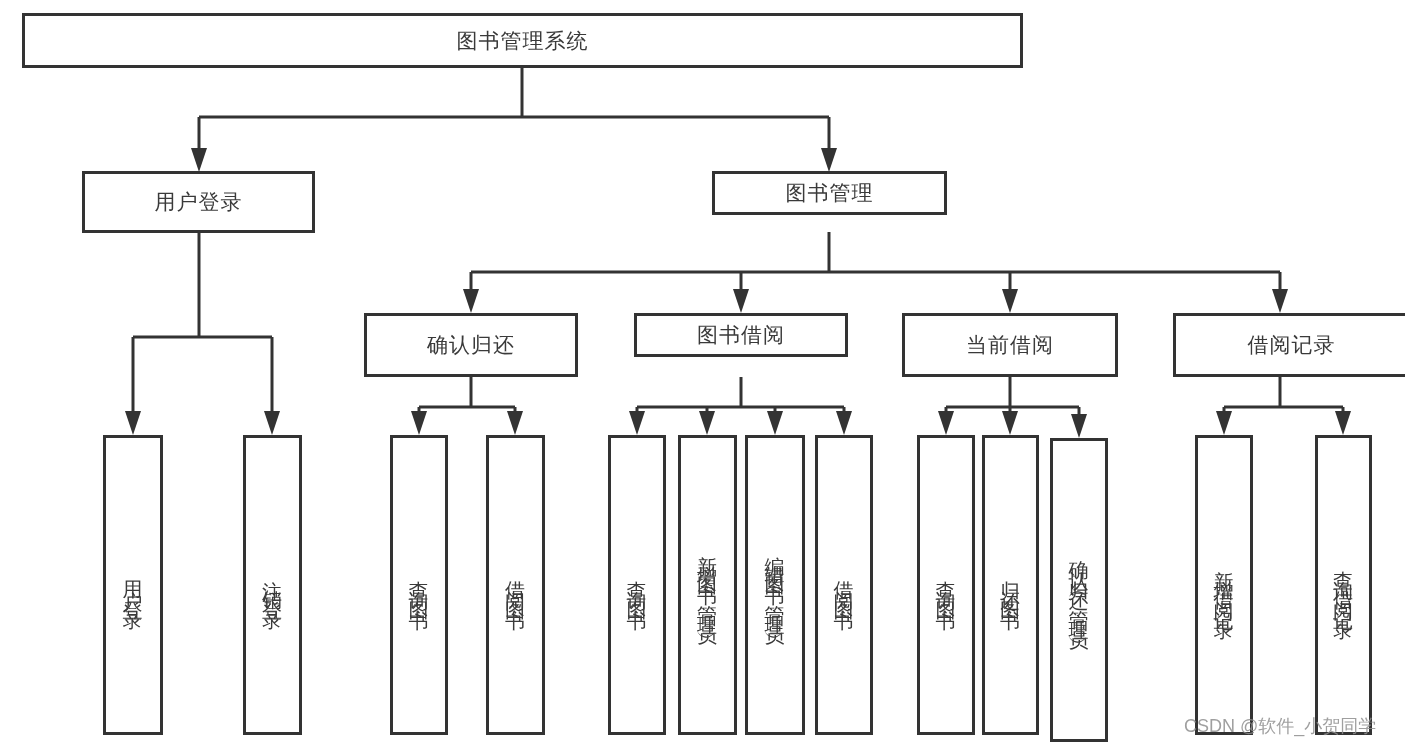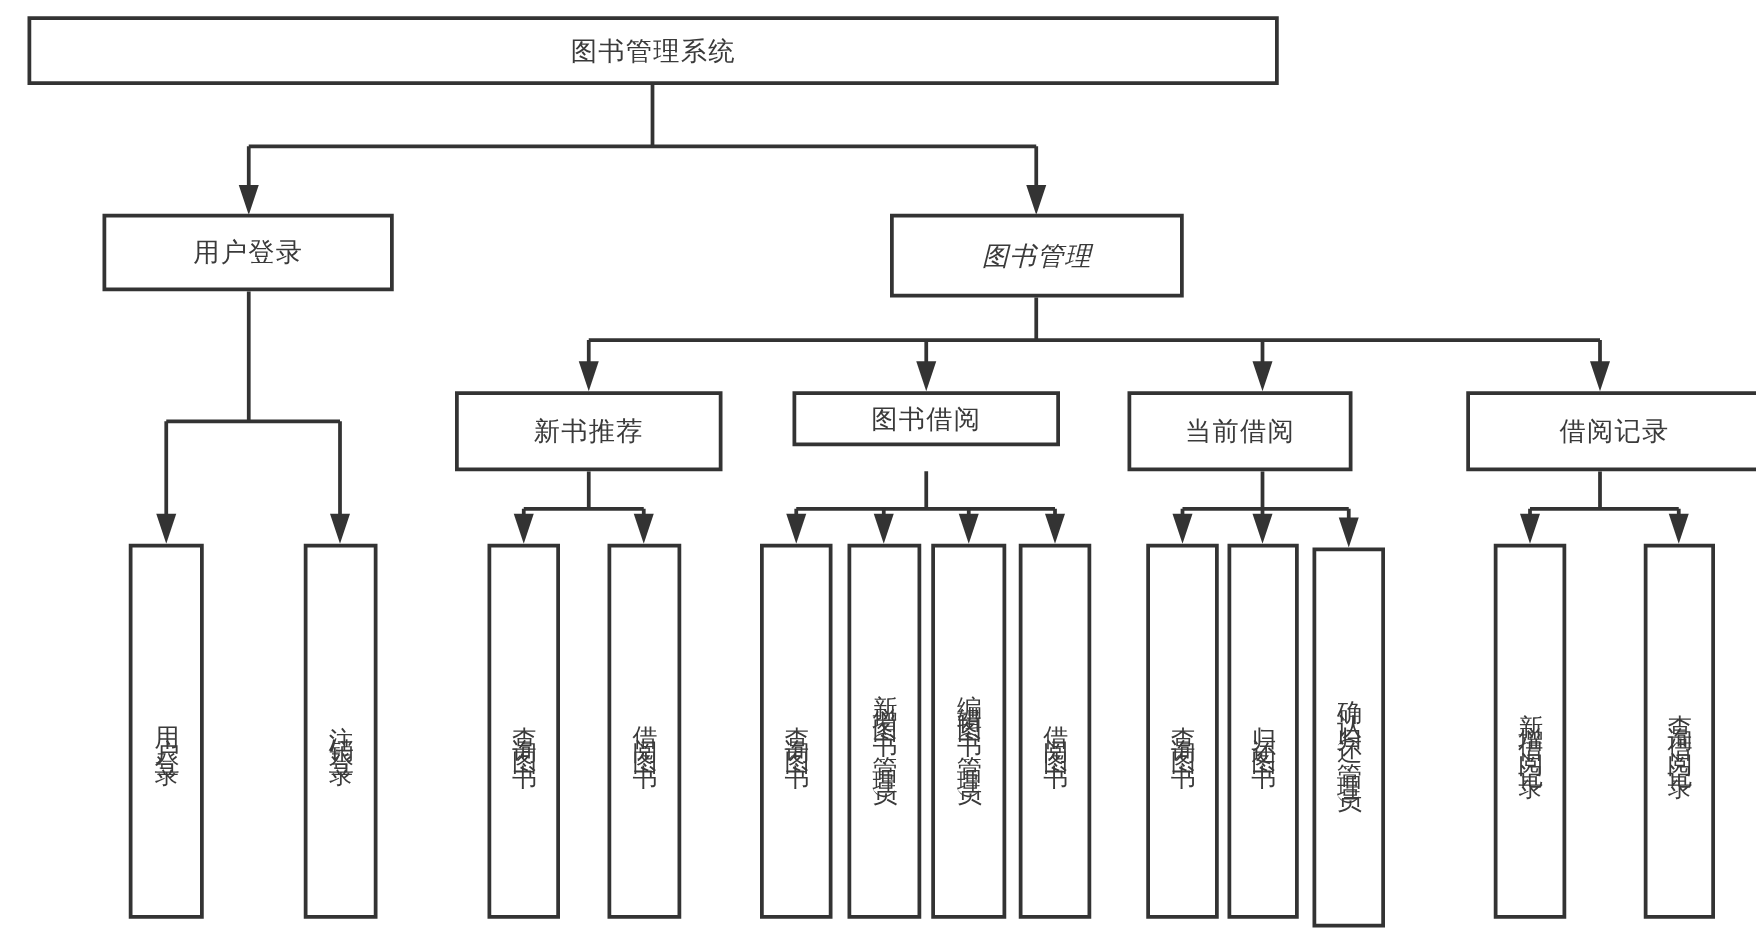--- a/index.html
+++ b/index.html
@@ -127,25 +127,25 @@
       <polygon points="1010,435 1002,411 1018,411"></polygon>
       <polygon points="1079,438 1071,414 1087,414"></polygon>
       <polygon points="1224,435 1216,411 1232,411"></polygon>
       <polygon points="1343,435 1335,411 1351,411"></polygon>
     </g>
   </svg>
 
   <div class="node node-h" style="left:22px; top:13px; width:1001px; height:55px;">图书管理系统</div>
 
   <div class="node node-h" style="left:82px; top:171px; width:233px; height:62px;">用户登录</div>
-  <div class="node node-h" style="left:712px; top:171px; width:235px; height:67px;font-style:italic;">图书管理</div>
+  <div class="node node-h" style="left:712px; top:171px; width:235px; height:44px;">图书管理</div>
 
-  <div class="node node-h" style="left:364px; top:313px; width:214px; height:64px;">新书推荐</div>
+  <div class="node node-h" style="left:364px; top:313px; width:214px; height:64px;">确认归还</div>
   <div class="node node-h" style="left:634px; top:313px; width:214px; height:44px;">图书借阅</div>
-  <div class="node node-h" style="left:902px; top:313px; width:180px; height:64px;">当前借阅</div>
+  <div class="node node-h" style="left:902px; top:313px; width:216px; height:64px;">当前借阅</div>
   <div class="node node-h" style="left:1173px; top:313px; width:237px; height:64px;">借阅记录</div>
 
   <div class="node node-v" style="left:103px; top:435px; width:60px; height:300px;">
     <span class="vtext">用户登录</span>
   </div>
   <div class="node node-v" style="left:243px; top:435px; width:59px; height:300px;">
     <span class="vtext">注销登录</span>
   </div>
 
   <div class="node node-v" style="left:390px; top:435px; width:58px; height:300px;">
@@ -178,14 +178,15 @@
     <span class="vtext">确认归还（管理员）</span>
   </div>
 
   <div class="node node-v" style="left:1195px; top:435px; width:58px; height:300px;">
     <span class="vtext">新增借阅记录</span>
   </div>
   <div class="node node-v" style="left:1315px; top:435px; width:57px; height:300px;">
     <span class="vtext">查询借阅记录</span>
   </div>
 
+  <div class="watermark">CSDN @软件_小贺同学</div>
 
 </div>
 
 </body></html>

